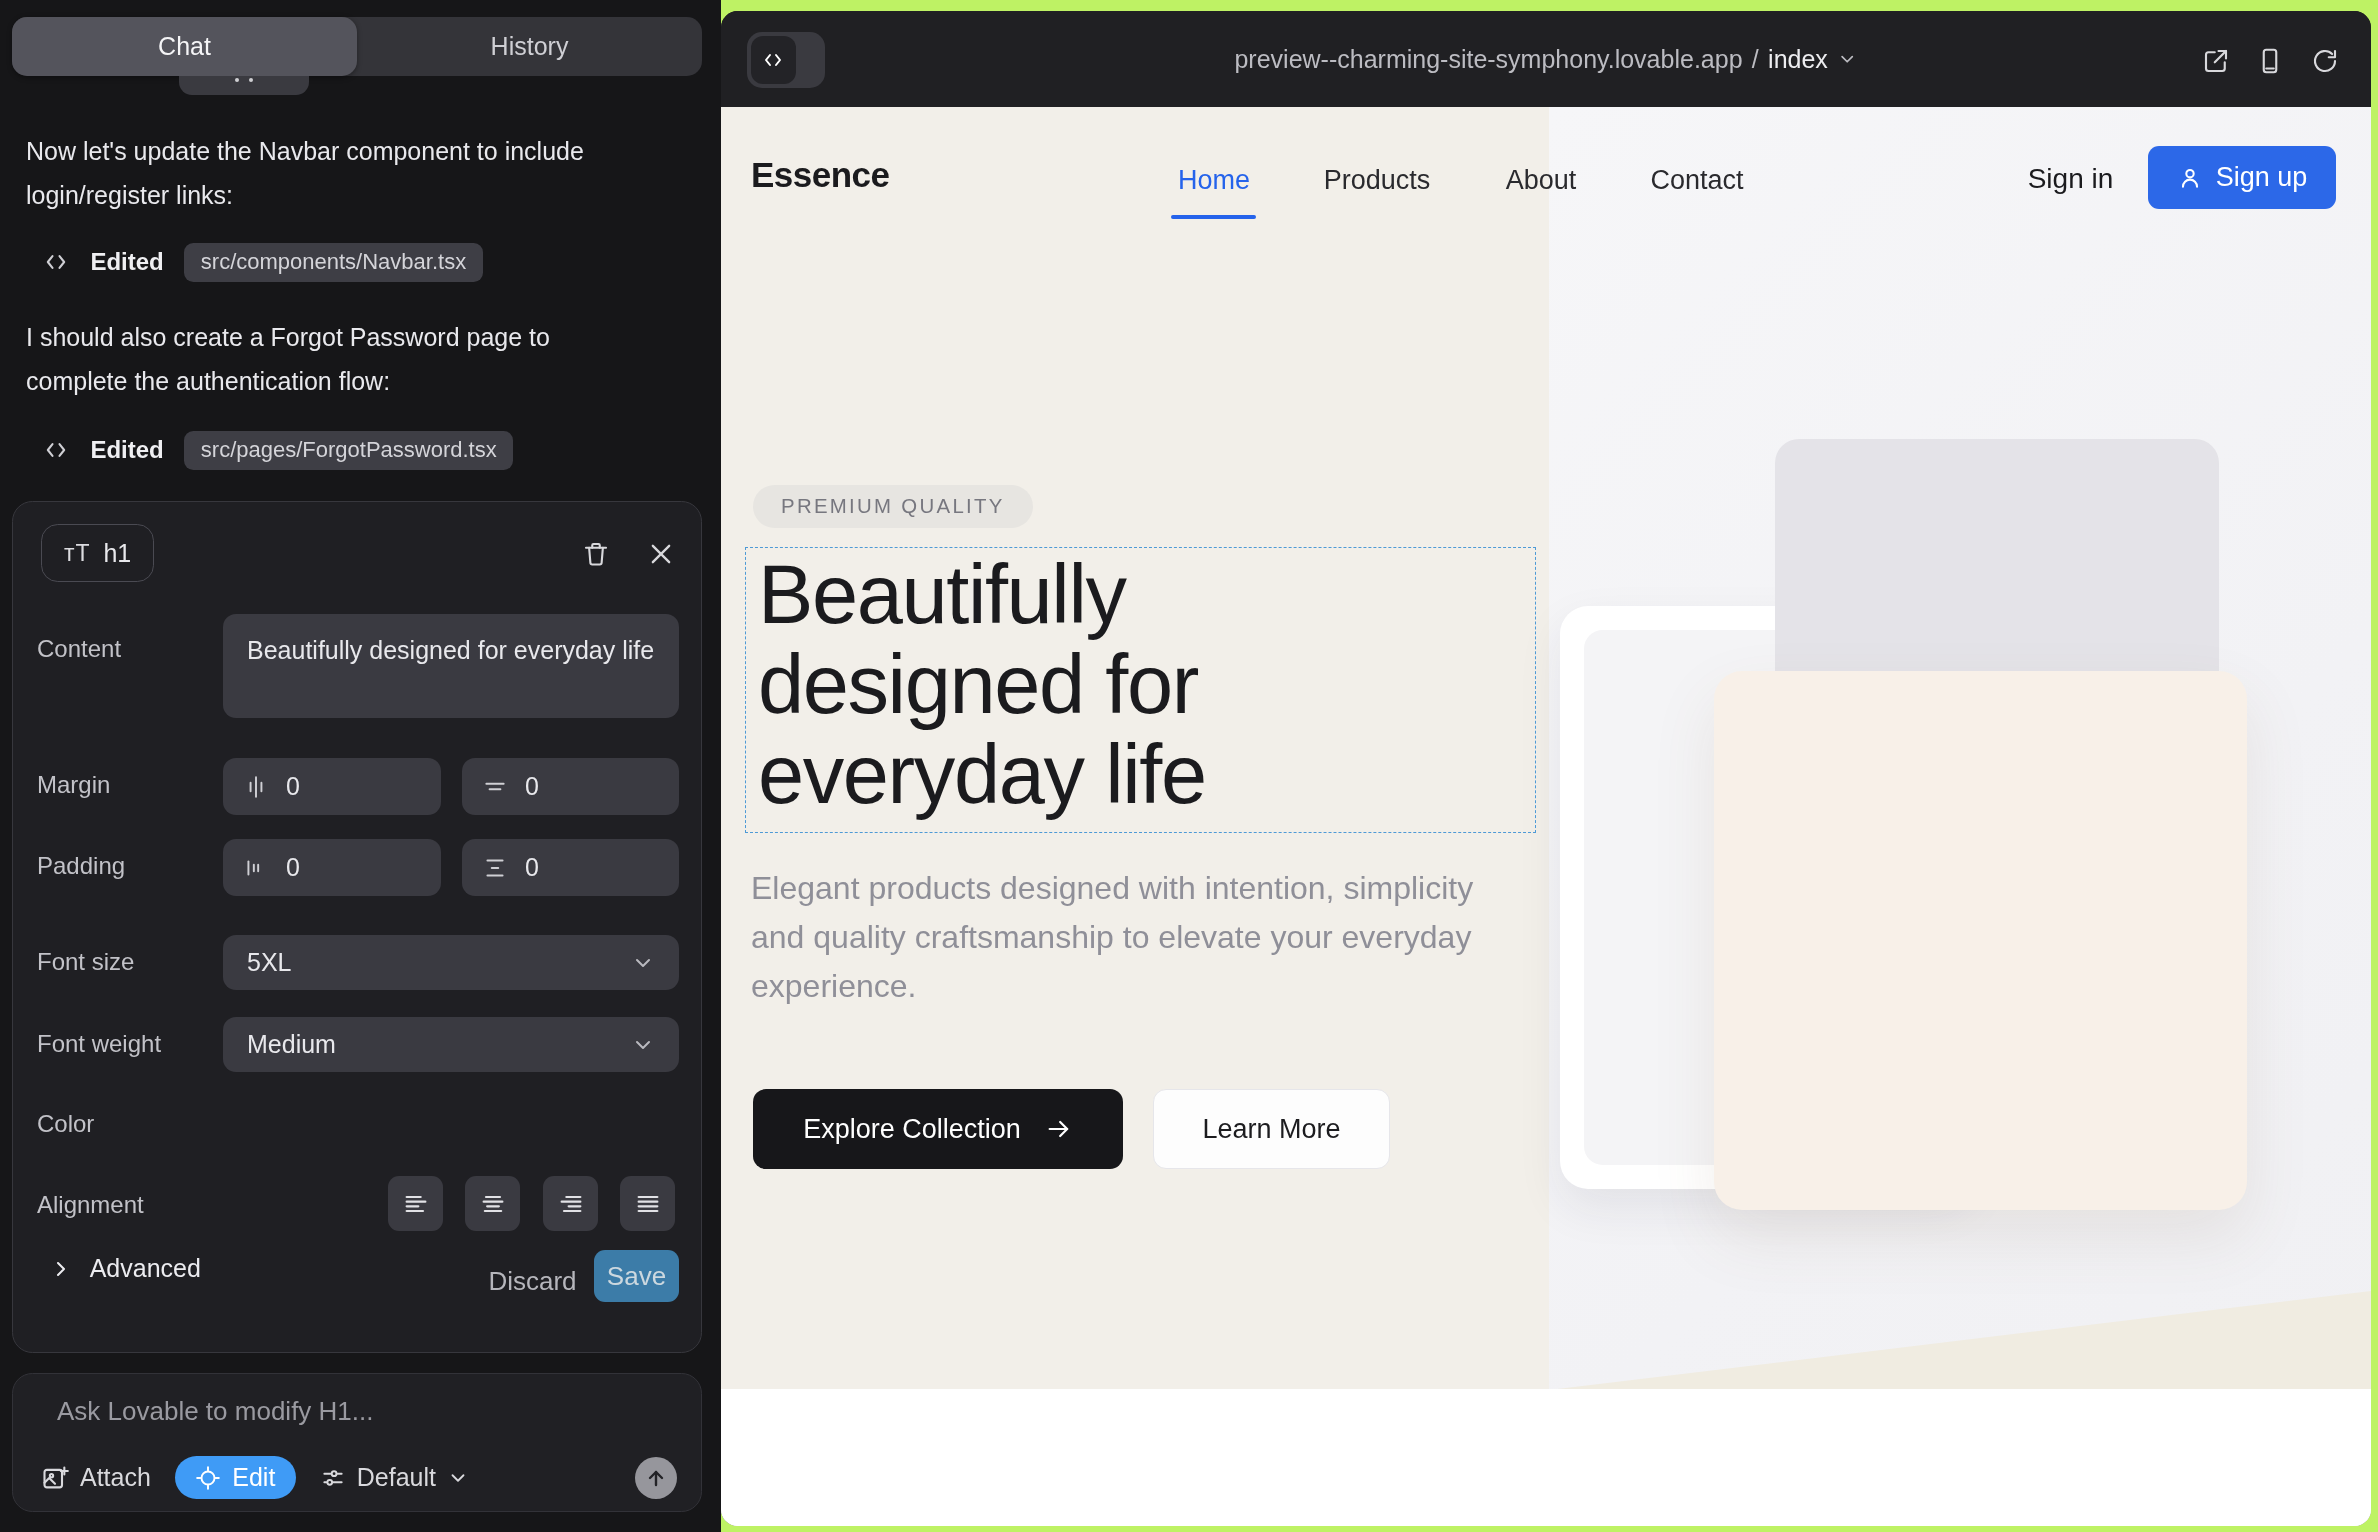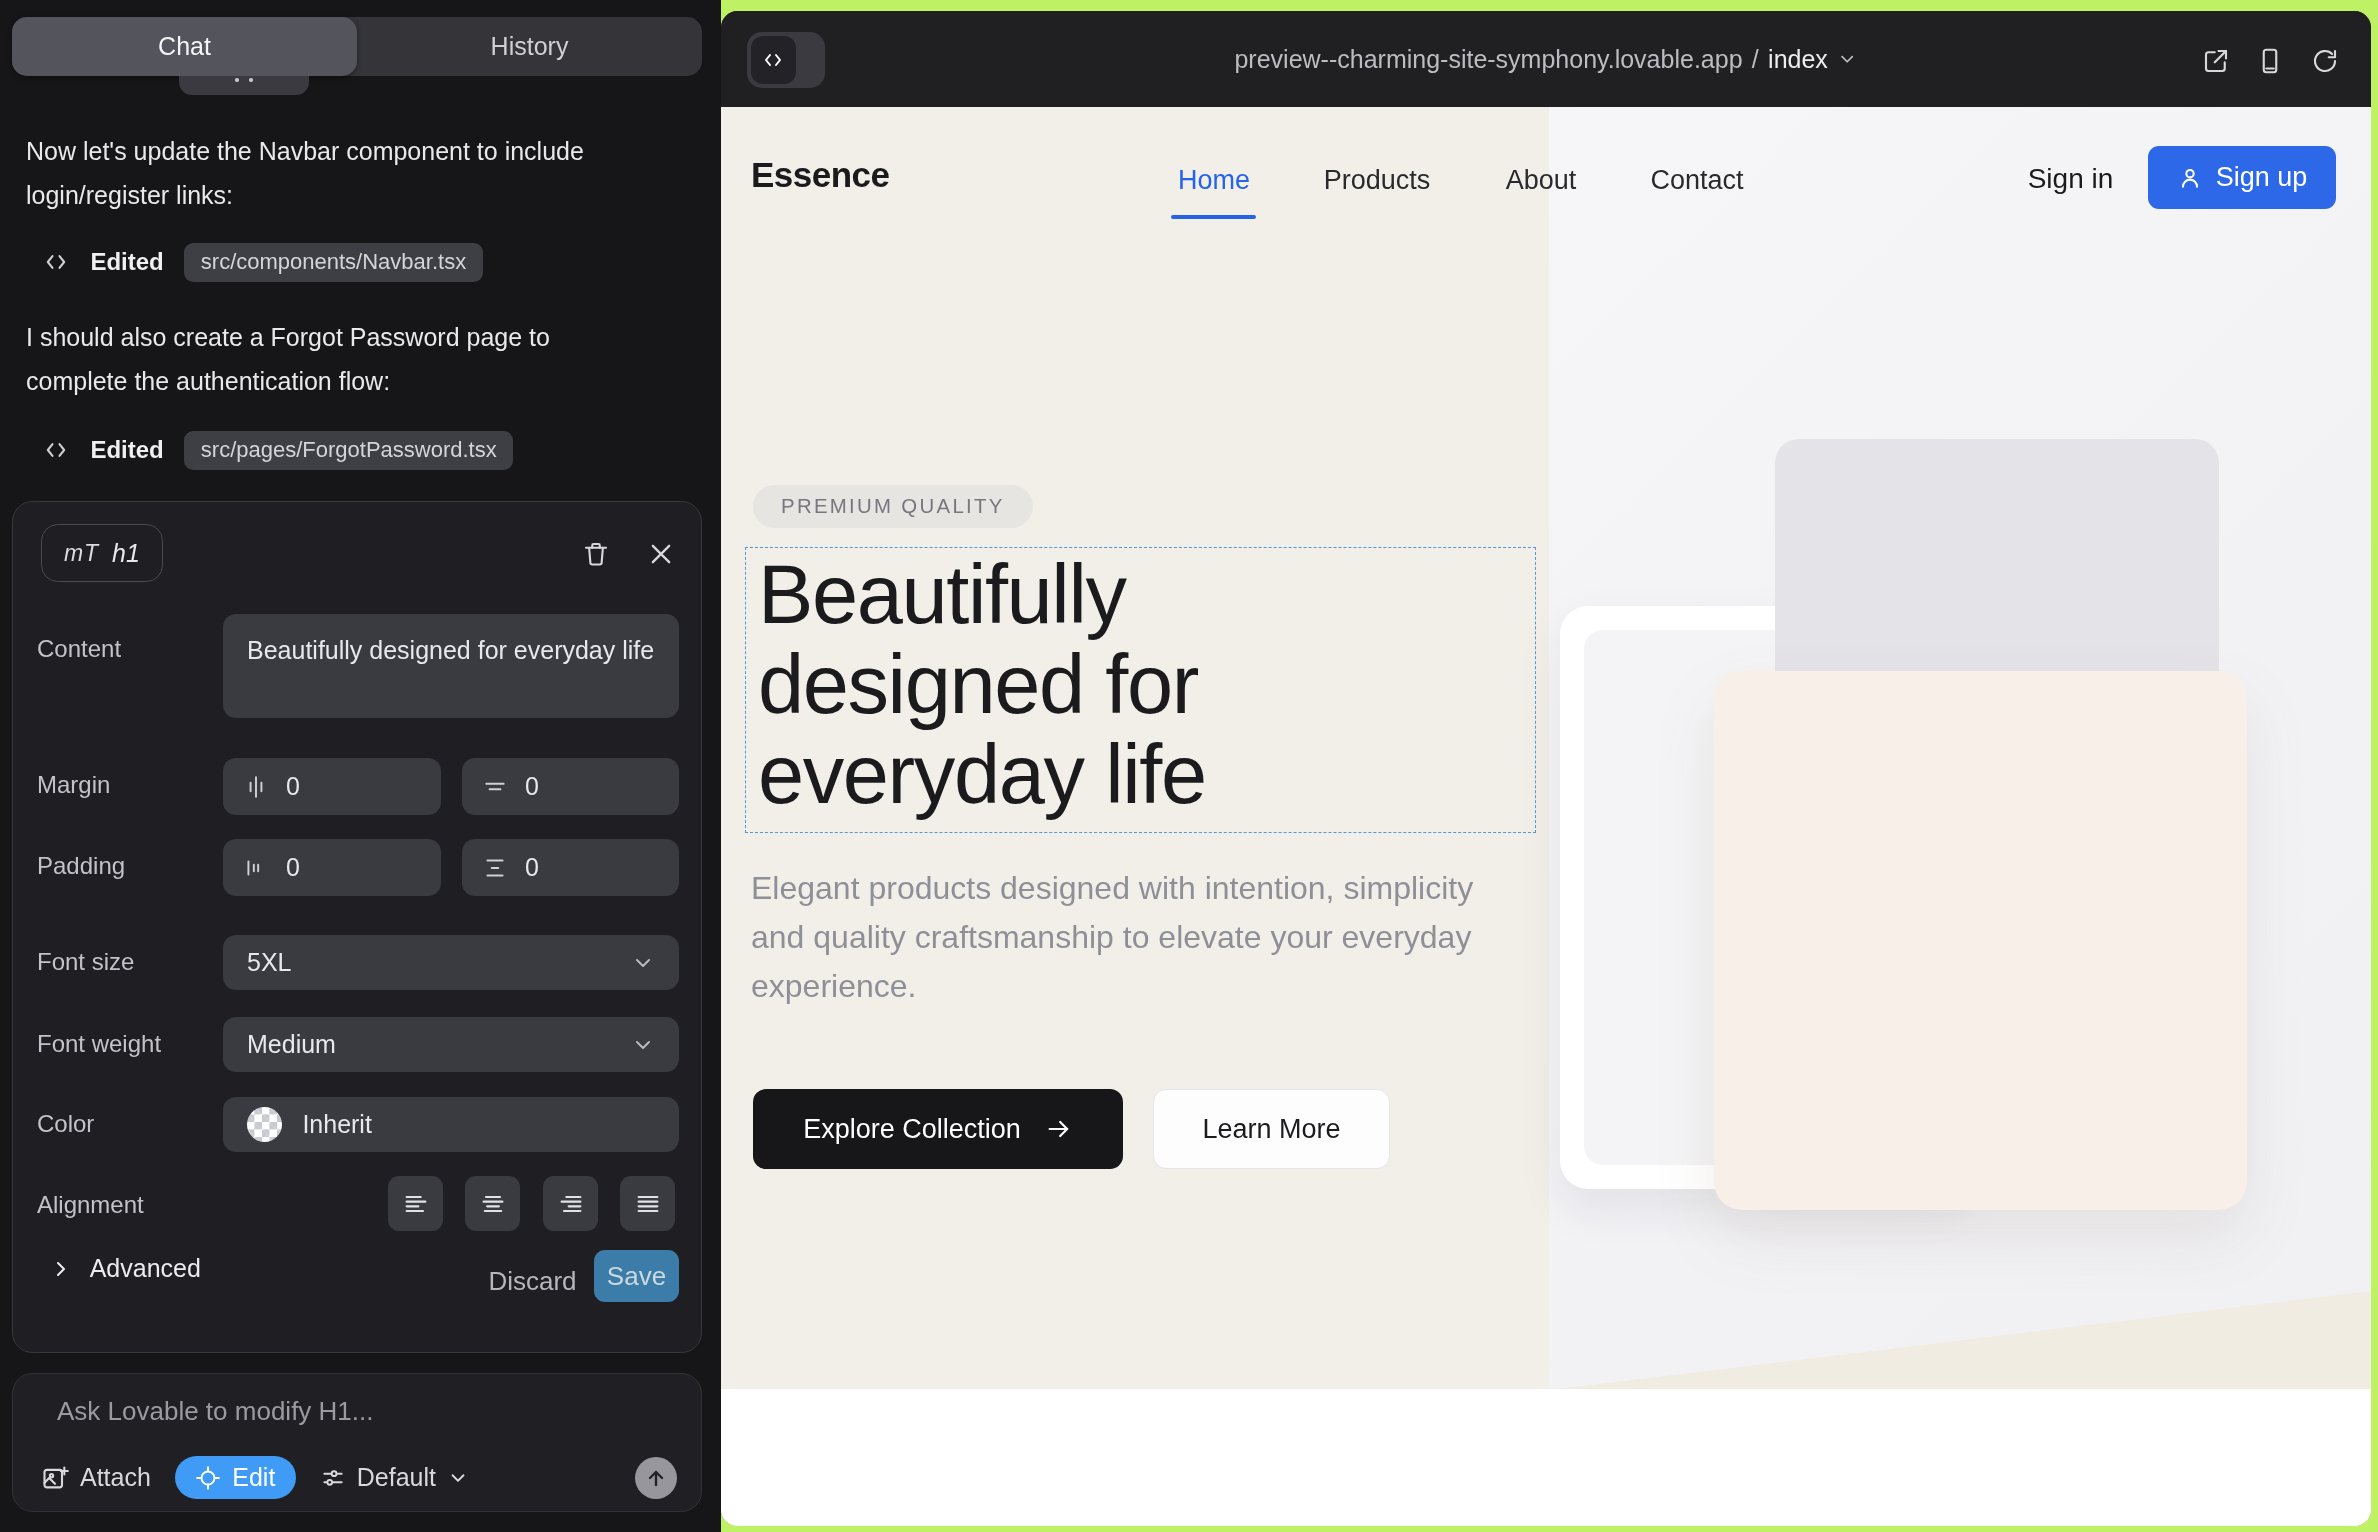--- a/index.html
+++ b/index.html
@@ -23,21 +23,21 @@
   .chat-msg{left:26px;width:631px;font-size:25px;line-height:44px;color:#e9e9ed;}
   .edited-row{left:42px;height:46px;display:flex;align-items:center;gap:20.4px;color:#d6d6da;}
   .edited-row .code-ic{color:#cfcfd4;display:flex;}
   .edited-label{font-size:24px;font-weight:700;color:#efeff2;}
   .file-chip{background:#3e3e45;border-radius:9.3px;padding:6.5px 16.7px;font-size:22px;color:#d4d4d9;}
 
   
   .panel{left:12px;top:501px;width:690px;height:852px;background:#1f1f23;
          border:1.9px solid #37373d;border-radius:20.4px;box-sizing:border-box;}
   .tag-badge{left:28px;top:22px;height:56px;padding:0 22px;border:1.9px solid #4a4a52;border-radius:16.7px;
-             display:flex;align-items:center;gap:13px;color:#e8e8ec;font-size:25px;font-style:italic;}
+             display:flex;align-items:center;gap:13px;color:#e8e8ec;font-size:25px;}
   .tag-badge .tt{font-size:23px;letter-spacing:0.9px;color:#dcdce0;}
   .hdr-ic{top:33px;width:37px;height:37px;display:flex;align-items:center;justify-content:center;color:#d8d8dc;cursor:pointer;}
 
   .row-label{left:24px;font-size:24px;color:#c2c2c8;}
   .field{background:#3a3a41;border-radius:13px;box-sizing:border-box;color:#e8e8ec;}
   .content-field{left:210px;top:112px;width:456px;height:104px;padding:18.6px 24px;font-size:25px;line-height:34px;}
   .num-input{height:57px;display:flex;align-items:center;gap:16.7px;padding:0 20.4px;font-size:25px;}
   .num-input svg{flex:none;color:#cfcfd4;}
   .select{height:55px;display:flex;align-items:center;padding:16px 24px;font-size:25px;justify-content:space-between;cursor:pointer;}
   .select .chev{color:#b9b9bf;display:flex;}
@@ -215,24 +215,20 @@
       <div class="abs field select" style="left:210px;top:515px;width:456px;">
         <span>Medium</span>
         <span class="chev">
           <svg width="24" height="24" viewBox="0 0 24 24" fill="none" stroke="currentColor" stroke-width="2" stroke-linecap="round" stroke-linejoin="round">
               <path d="M6 9l6 6 6-6"></path>
             </svg>
         </span>
       </div>
 
       <div class="abs row-label" style="top:608px;">Color</div>
-      <div class="abs field select" style="left:210px;top:595px;width:456px;justify-content:flex-start;gap:20.4px;">
-        <span class="swatch"></span>
-        <span>Inherit</span>
-      </div>
 
       <div class="abs row-label" style="top:689px;">Alignment</div>
       <div class="abs align-btn" style="left:375px;top:674px;">
         <svg width="28" height="28" viewBox="0 0 24 24" fill="none" stroke="currentColor" stroke-width="1.9" stroke-linecap="round">
             <path d="M4 6h12"></path>
             <path d="M4 10h16"></path>
             <path d="M4 14h10"></path>
             <path d="M4 18h14"></path>
           </svg>
       </div>

